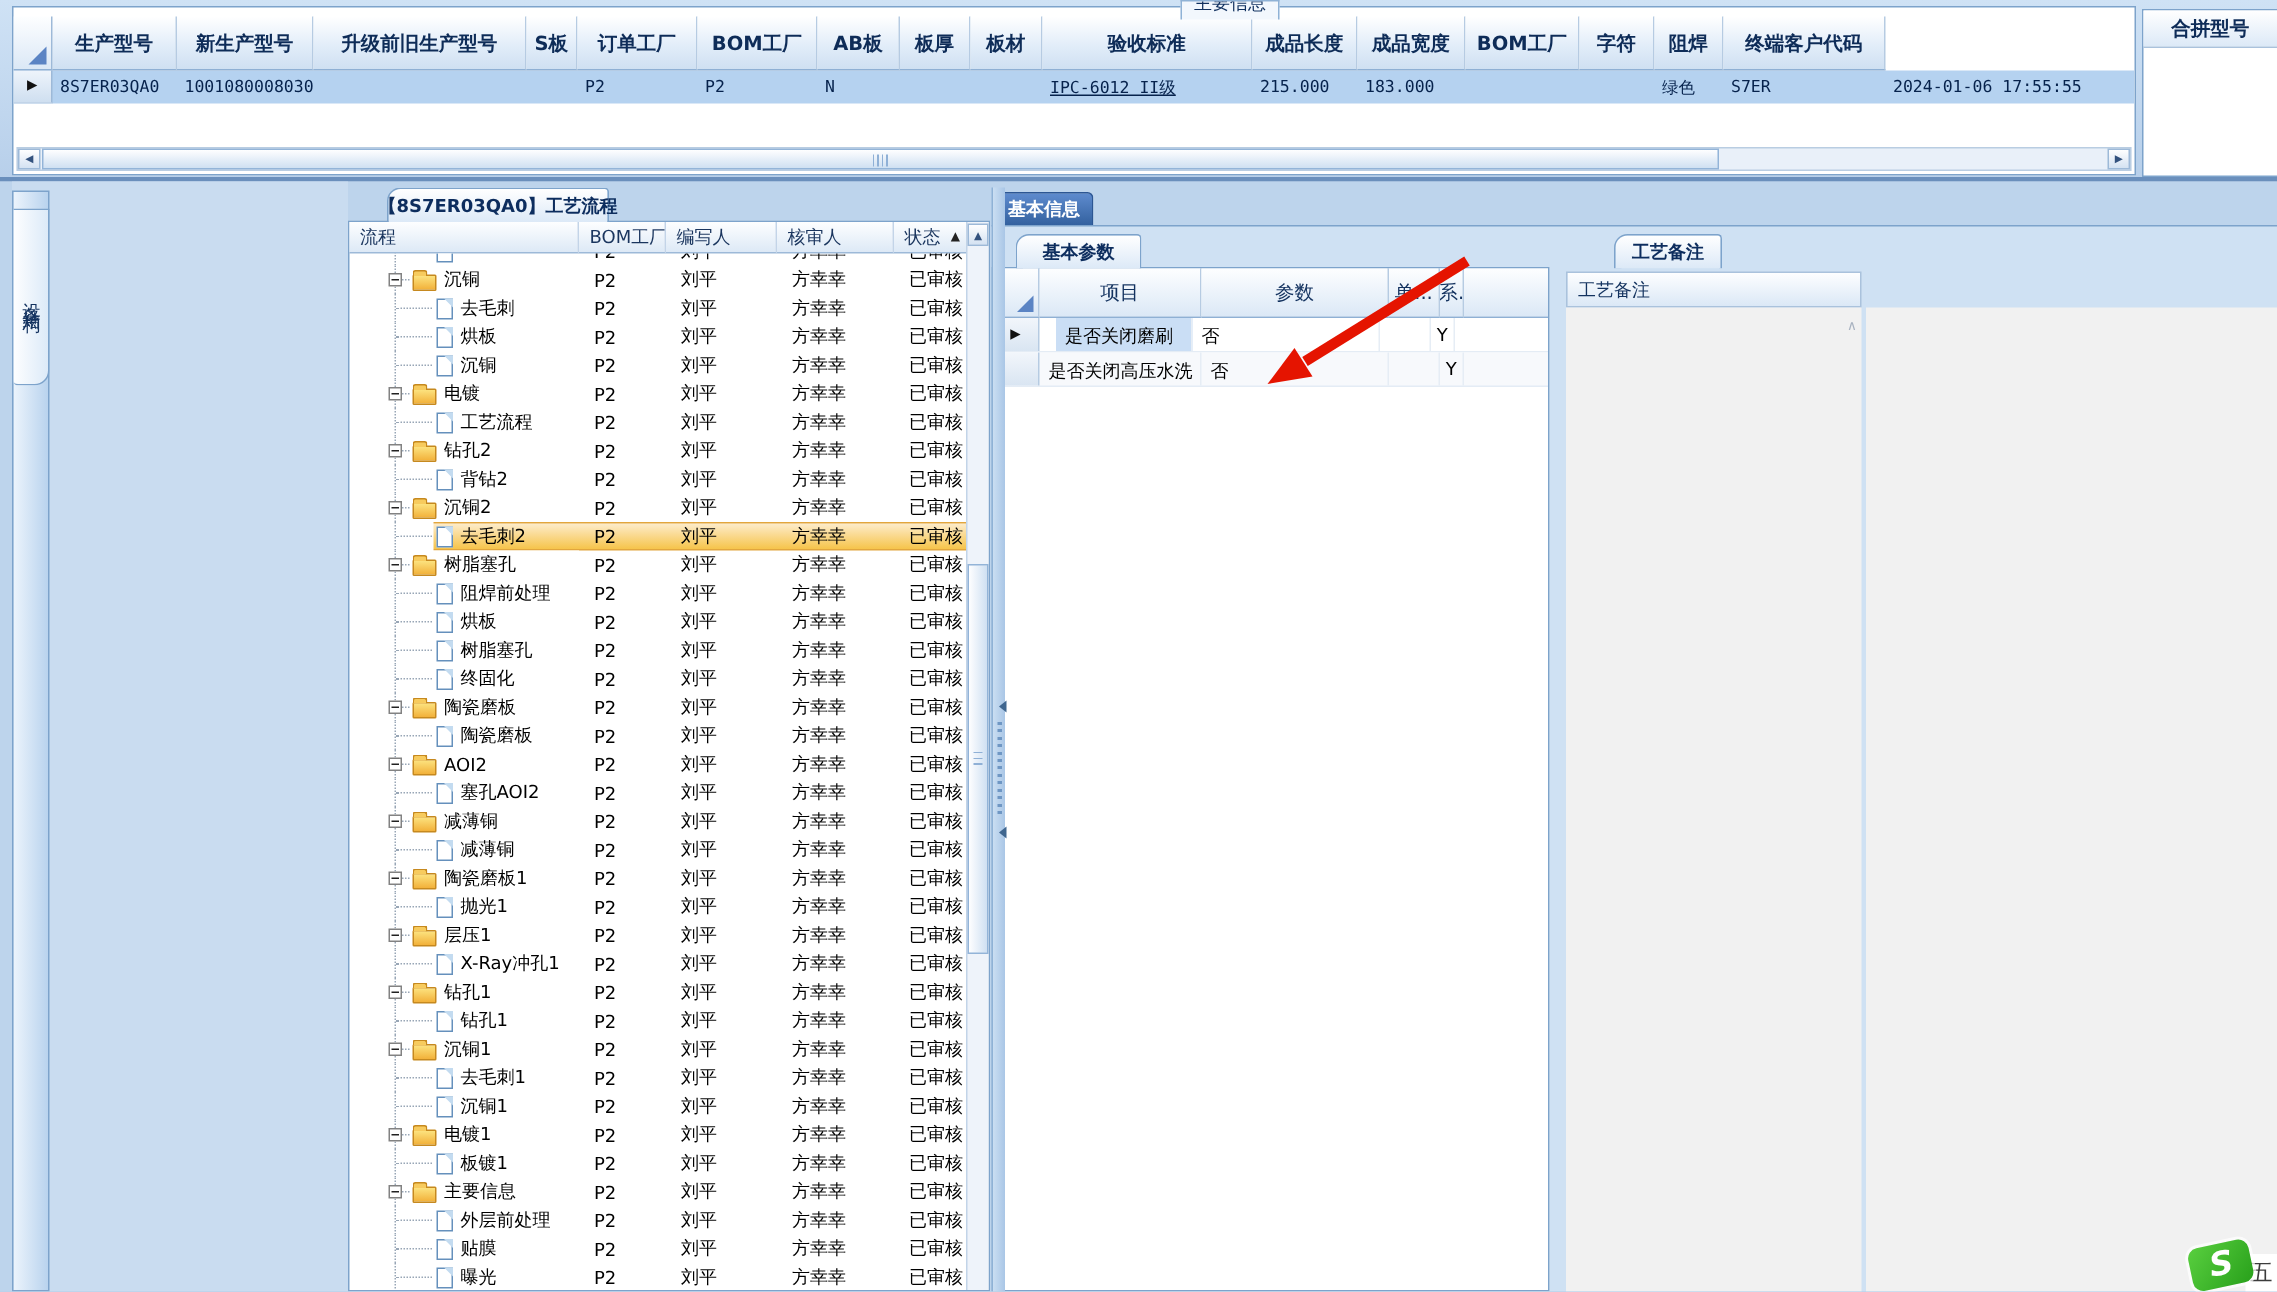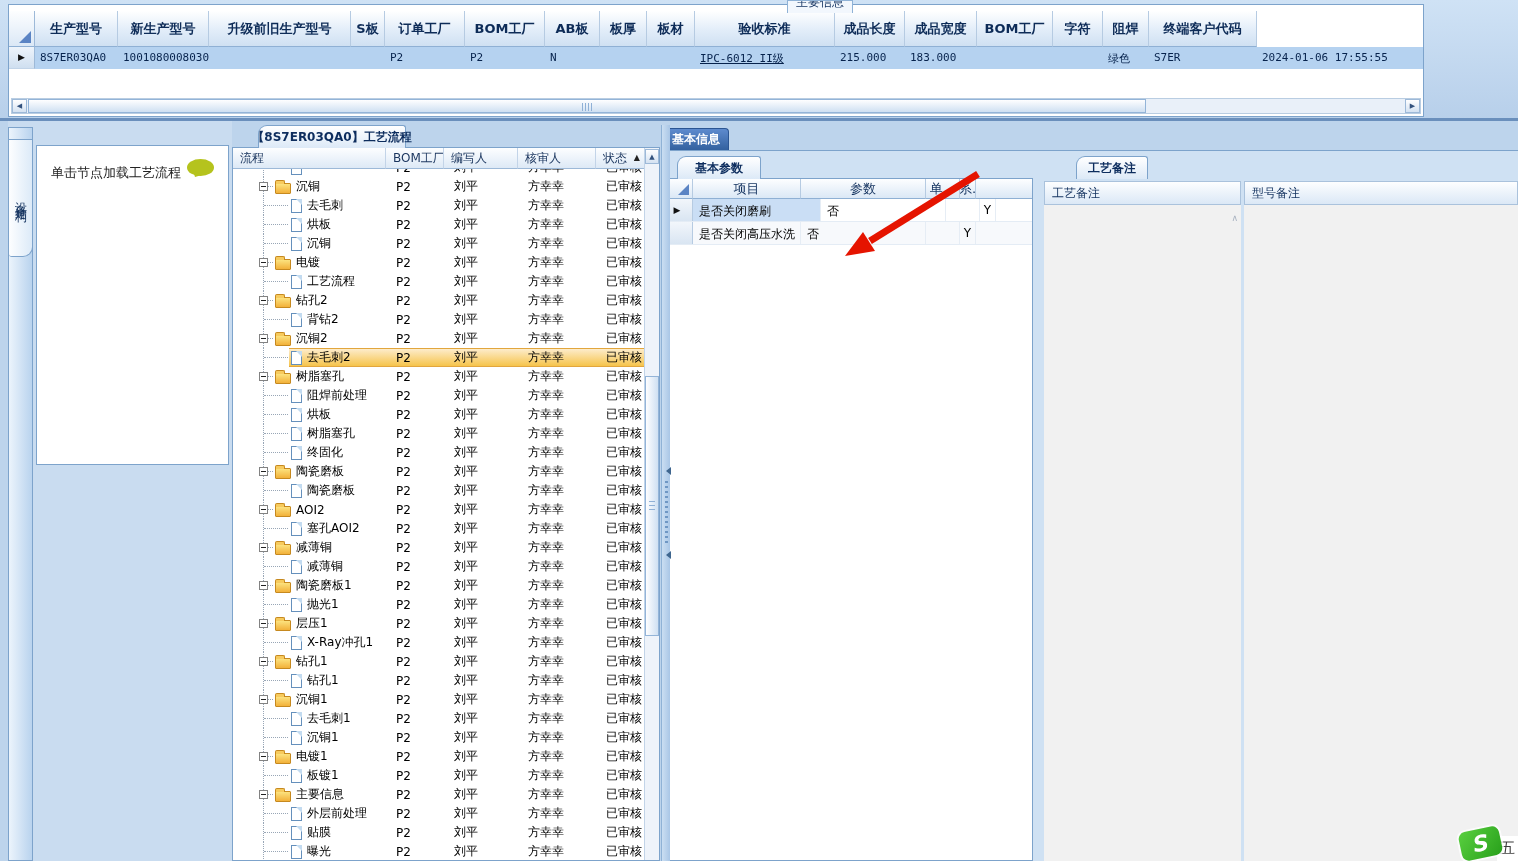--- a/index.html
+++ b/index.html
@@ -79,21 +79,21 @@
   .spl-arrow{position:absolute;left:0;border:4px solid transparent;border-right:5px solid #3f668f;width:0;height:0}
   #spl-a1{top:342px}#spl-a2{top:426px}
 
   
   #right-region{position:absolute;left:661px;top:4px;width:857px;height:736px}
   #tab-basic{position:absolute;left:2px;top:3px;width:66px;height:22px;background:linear-gradient(#5e8bce,#33619f);border:1px solid #2c5693;border-bottom:none;border-radius:4px 4px 0 0;color:#fff;font-size:12px;font-weight:600;display:flex;align-items:center;justify-content:center;z-index:2}
   #right-body{position:absolute;left:0;top:25px;right:0;bottom:0;background:#cfe1f3;border-top:1px solid #7da3cb}
   #param-block{position:absolute;left:0;top:0;width:372px;bottom:0}
   #tab-param{position:absolute;left:16px;top:5px;width:84px;height:23px;z-index:2}
   #param-grid{position:absolute;left:0;top:27px;right:0;bottom:0;background:#fff;border:1px solid #7da3cb}
-  .p-hrow{display:flex;height:20px}
+  .p-hrow{display:flex;height:33px}
   .p-corner{width:31px;flex:none;position:relative;background:linear-gradient(#fdfeff,#dbe8f6);border-right:1px solid #b6cbe2;border-bottom:1px solid #8fb0d4}
   .p-corner::after{content:"";position:absolute;right:3px;bottom:3px;border-style:solid;border-width:0 0 11px 11px;border-color:transparent transparent #5b84c4 transparent}
   .p-h{flex:none;display:flex;align-items:center;justify-content:center;font-size:13px;color:#13325f;background:linear-gradient(#fdfeff,#dbe8f6);border-right:1px solid #b6cbe2;border-bottom:1px solid #8fb0d4;white-space:nowrap;overflow:hidden}
   .p-fill{flex:1;border-right:none}
   .p-row{display:flex;height:23px;border-bottom:1px solid #e4ecf5}
   .p-row:nth-child(2){background:#f7f9fc}
   .p-sel{width:31px;flex:none;background:linear-gradient(#f2f6fb,#d9e5f2);border-right:1px solid #b6cbe2;display:flex;align-items:center;justify-content:center}
   .p-cell{flex:none;font-size:12px;color:#000;padding:4px 0 0 6px;border-right:1px solid #e6edf5;white-space:nowrap;overflow:hidden}
   .p-cell.hl{background:#cadef5}
   .p-cell.ctr{padding-left:0;text-align:center}
@@ -166,35 +166,34 @@
         <div class="tg-d" style="width: 108px;">S7ER</div>
         <div class="tg-d" style="width: 172px;">2024-01-06 17:55:55</div>
       </div>
     <div class="hsb">
       <div class="hsb-btn hsb-left">◀</div>
       <div class="hsb-thumb"></div>
       <div class="hsb-btn hsb-right">▶</div>
     </div>
   </div>
 
+  <div id="merge-panel">
+    <div class="merge-h">合拼型号</div>
+  </div>
 
   <div id="sep"></div>
 </div>
 
 <div id="main">
   <div id="left-area"></div>
   <div id="dev-strip"></div>
   <div id="dev-tab">
       <span>设备结构</span>
     </div>
 
-  <div id="hint-panel">
-    <div class="hint-text">单击节点加载工艺流程</div>
-    <div class="bubble"></div>
-  </div>
 
   <div id="tree-tab" class="tab-light">【8S7ER03QA0】工艺流程</div>
   <div id="tree-panel">
     <div id="tree-header">
         <div class="tr-h" style="width: 153px;">流程</div>
         <div class="tr-h" style="width: 58px;">BOM工厂</div>
         <div class="tr-h" style="width: 74px;">编写人</div>
         <div class="tr-h" style="width: 78px;">核审人</div>
         <div class="tr-h" style="width: 49px;">状态<div class="sort-asc">▲</div></div>
       </div>
@@ -757,42 +756,41 @@
               <div class="p-h" style="width: 125px;">参数</div>
               <div class="p-h" style="width: 34px;">单...</div>
               <div class="p-h" style="width: 16px;">系.</div>
               <div class="p-h p-fill"></div>
             </div>
           <div>
               <div class="p-row">
                 <div class="p-sel">
                   <div class="marker">▶</div>
                 </div>
-                <div class="p-cell hl" style="width: 128px;">是否关闭磨刷</div>
+                <div class="p-cell hl" style="width: 91px; margin-left: 11px;">是否关闭磨刷</div>
                 <div class="p-cell" style="width: 125px;">否</div>
                 <div class="p-cell" style="width: 34px;"></div>
                 <div class="p-cell ctr" style="width: 16px;">Y</div>
                 <div class="p-cell p-fill2"></div>
               </div>
               <div class="p-row">
                 <div class="p-sel"></div>
                 <div class="p-cell" style="width: 108px;">是否关闭高压水洗</div>
                 <div class="p-cell" style="width: 125px;">否</div>
                 <div class="p-cell" style="width: 34px;"></div>
                 <div class="p-cell ctr" style="width: 16px;">Y</div>
                 <div class="p-cell p-fill2"></div>
               </div>
             </div>
         </div>
       </div>
 
       <div id="remarks-block">
         <div id="tab-remarks" class="tab-light">工艺备注</div>
         <div class="rem-h" id="rem-h1">工艺备注</div>
-        <div class="rem-h" id="rem-h2">型号备注</div>
         <div class="rem-area" id="rem-a1">
           <div class="rem-chevron">∧</div>
         </div>
         <div class="rem-area" id="rem-a2"></div>
       </div>
 
       <svg id="arrow-svg" viewBox="0 0 857 736">
         <line x1="317" y1="23" x2="209" y2="90" stroke="#e51400" stroke-width="7"></line>
         <polygon points="184,105 202,81 214,100" fill="#e51400"></polygon>
       </svg>

